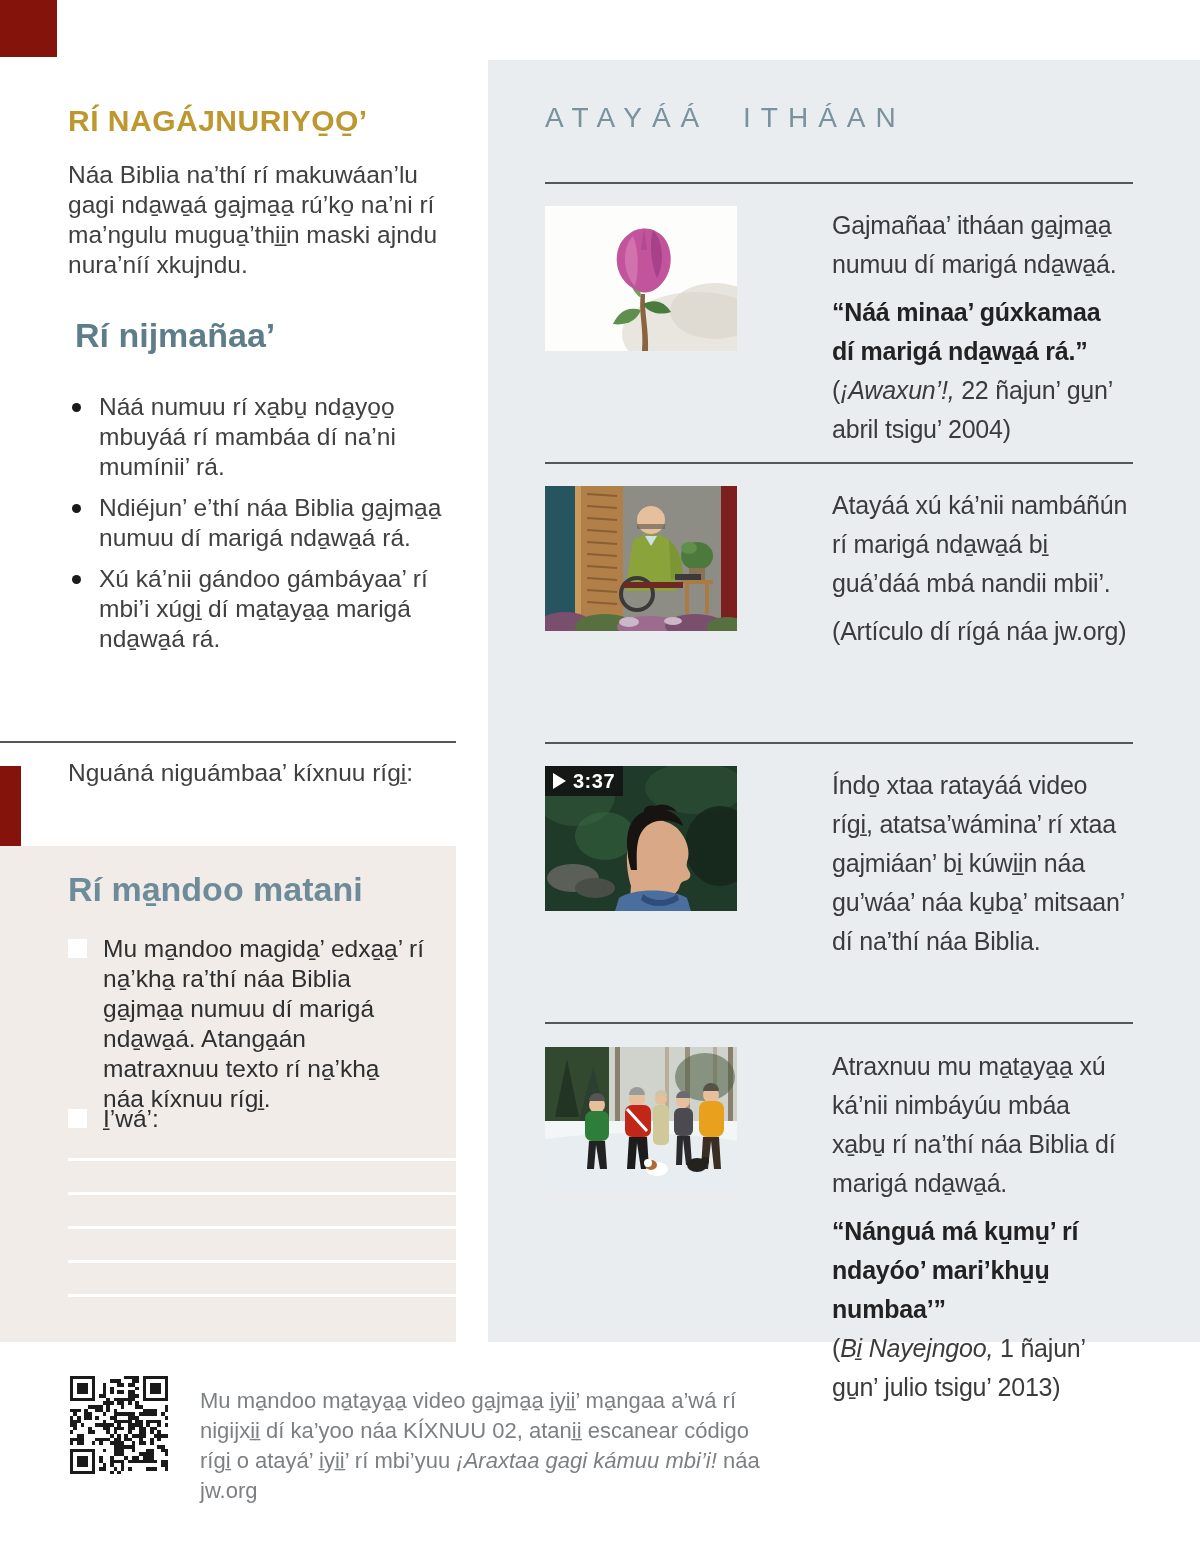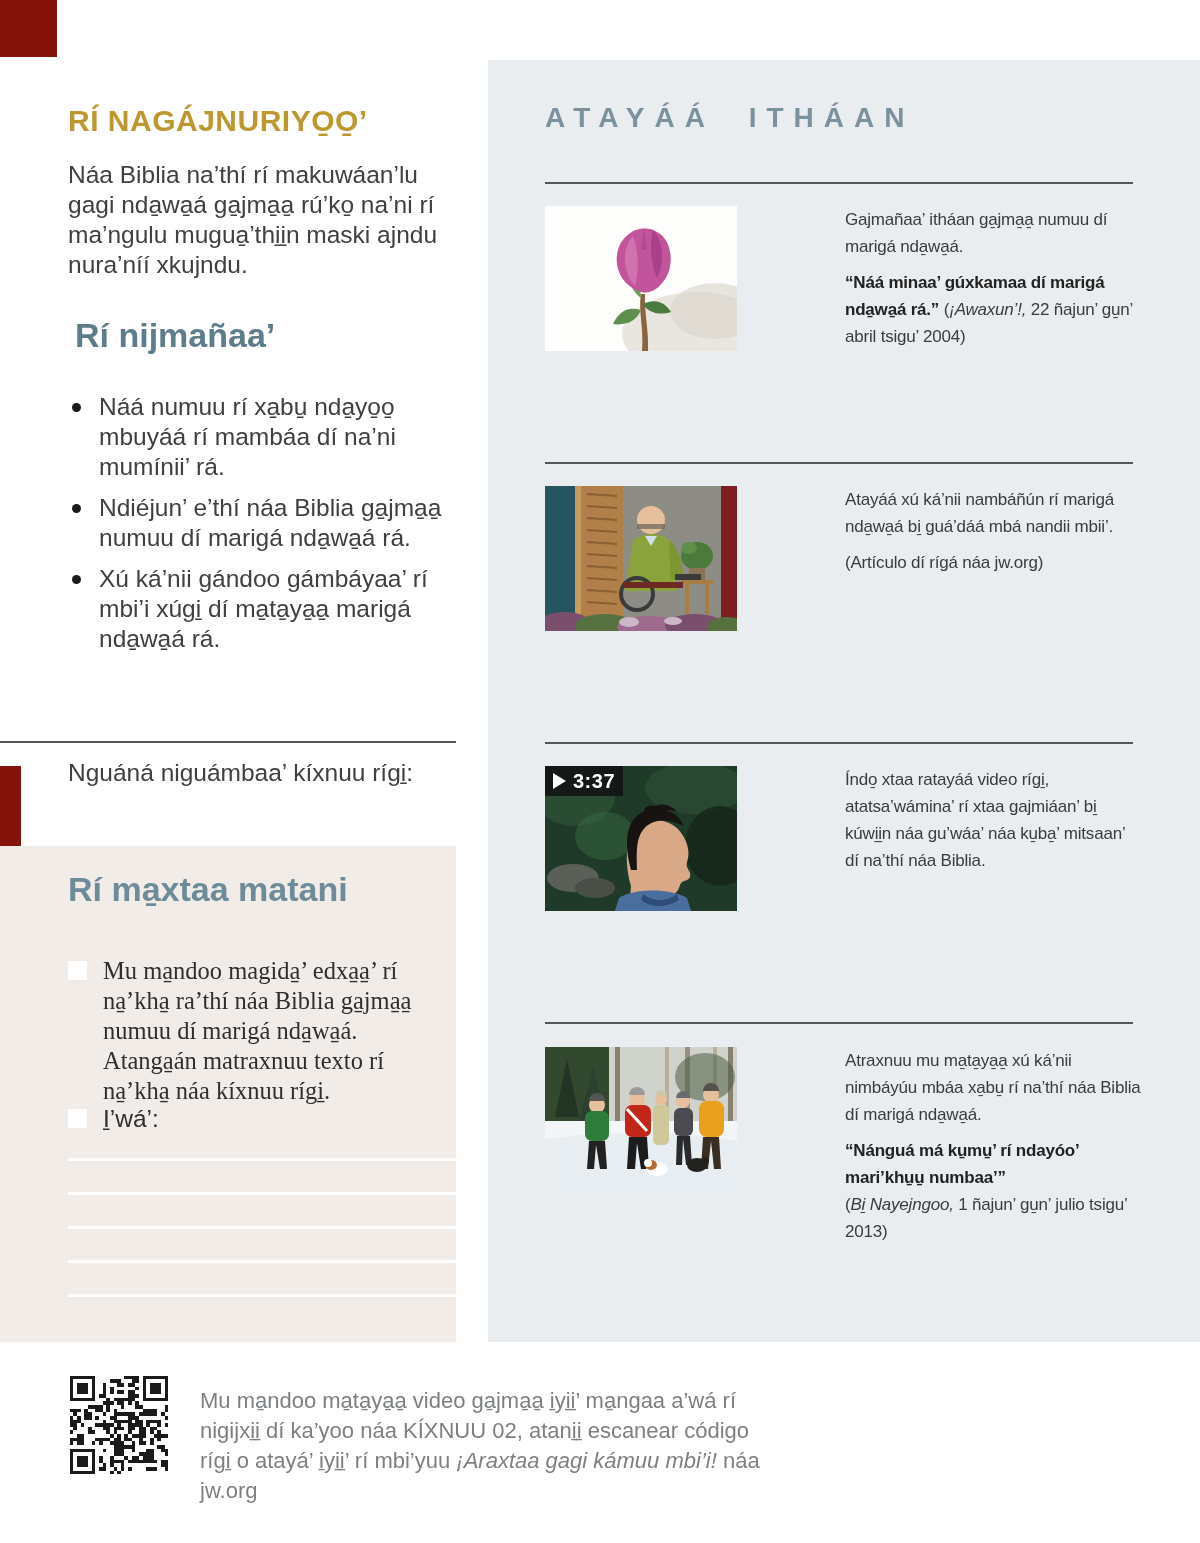--- a/index.html
+++ b/index.html
@@ -23,34 +23,34 @@
   .bullet{display:flex;margin-bottom:11px;}
   .dot{flex:0 0 9px;width:9px;height:9px;border-radius:50%;background:#1a1a1a;margin:11px 18px 0 4px;}
   .bullet-text{font-size:24.5px;line-height:30px;}
   .left-divider{left:0;top:741px;width:456px;height:2px;background:#55565a;}
   .prompt-line{left:68px;top:758px;width:400px;font-size:24.5px;line-height:30px;}
 
   
   .todo-box{left:0;top:846px;width:456px;height:496px;background:#f1ece8;}
   .todo-title{position:absolute;left:68px;top:24px;width:360px;font-size:34px;font-weight:600;color:#6d8b98;}
   .todo-item{position:absolute;left:68px;display:flex;}
-  .todo-item.first{top:110px;font-family:Liberation Serif, serif;}
+  .todo-item.first{top:88px;}
   .todo-item.second{top:258px;}
   .checkbox{flex:0 0 19px;width:19px;height:19px;background:#ffffff;margin:5px 16px 0 0;}
   .todo-text{width:322px;font-size:24.5px;line-height:30px;color:#2f2f30;}
   .write-line{position:absolute;left:68px;right:0;height:3px;background:#ffffff;}
 
   
   .panel{left:488px;top:60px;width:712px;height:1282px;background:#e9edf0;}
-  .panel-title{position:absolute;left:57px;top:42px;font-size:28px;font-weight:700;
+  .panel-title{position:absolute;left:57px;top:42px;font-size:28px;font-weight:400;
     color:#7a929e;letter-spacing:10px;word-spacing:16px;}
   .entry-divider{position:absolute;left:57px;width:588px;height:2px;background:#54565a;}
   .thumb{position:absolute;left:57px;width:192px;height:145px;overflow:hidden;background:#fff;}
   .thumb svg{display:block;width:192px;height:145px;}
-  .entry-text{position:absolute;left:357px;width:296px;font-size:17px;line-height:27px;
+  .entry-text{position:absolute;left:344px;width:296px;font-size:25px;line-height:39px;
     letter-spacing:-0.2px;color:#3b3b3c;}
   .entry-text p{margin:0 0 9px 0;}
   .entry-text p:last-child{margin-bottom:0;}
   .q{font-weight:700;color:#222;}
   .qi{font-weight:700;font-style:italic;color:#222;}
   .src-i{font-style:italic;}
   .play-badge{position:absolute;left:0;top:0;width:78px;height:30px;background:rgba(18,18,18,.88);
     display:flex;align-items:center;color:#fff;}
   .play-tri{width:0;height:0;border-left:13px solid #fff;border-top:8px solid transparent;
     border-bottom:8px solid transparent;margin:0 7px 0 8px;}
@@ -82,21 +82,21 @@
   <div class="bullet">
     <span class="dot"></span>
     <span class="bullet-text">Xú ká’nii gándoo gámbáyaa’ rí mbi’i xúgi̱ dí ma̱ta̱ya̱a̱ marigá nda̱wa̱á rá.</span>
   </div>
 </div>
 
 <div class="abs left-divider"></div>
 <div class="abs prompt-line">Nguáná niguámbaa’ kíxnuu rígi̱:</div>
 
 <div class="abs todo-box">
-  <div class="todo-title">Rí ma̱xtaa matani</div>
+  <div class="todo-title">Rí ma̱ndoo matani</div>
   <div class="todo-item first">
     <span class="checkbox"></span>
     <span class="todo-text">Mu ma̱ndoo magida̱’ edxa̱a̱’ rí na̱’kha̱ ra’thí náa Biblia ga̱jma̱a̱ numuu dí marigá nda̱wa̱á. Atanga̱án matraxnuu texto rí na̱’kha̱ náa kíxnuu rígi̱.</span>
   </div>
   <div class="todo-item second">
     <span class="checkbox"></span>
     <span class="todo-text">I̱’wá’:</span>
   </div>
   <div class="write-line" style="top:312px"></div>
   <div class="write-line" style="top:346px"></div>

